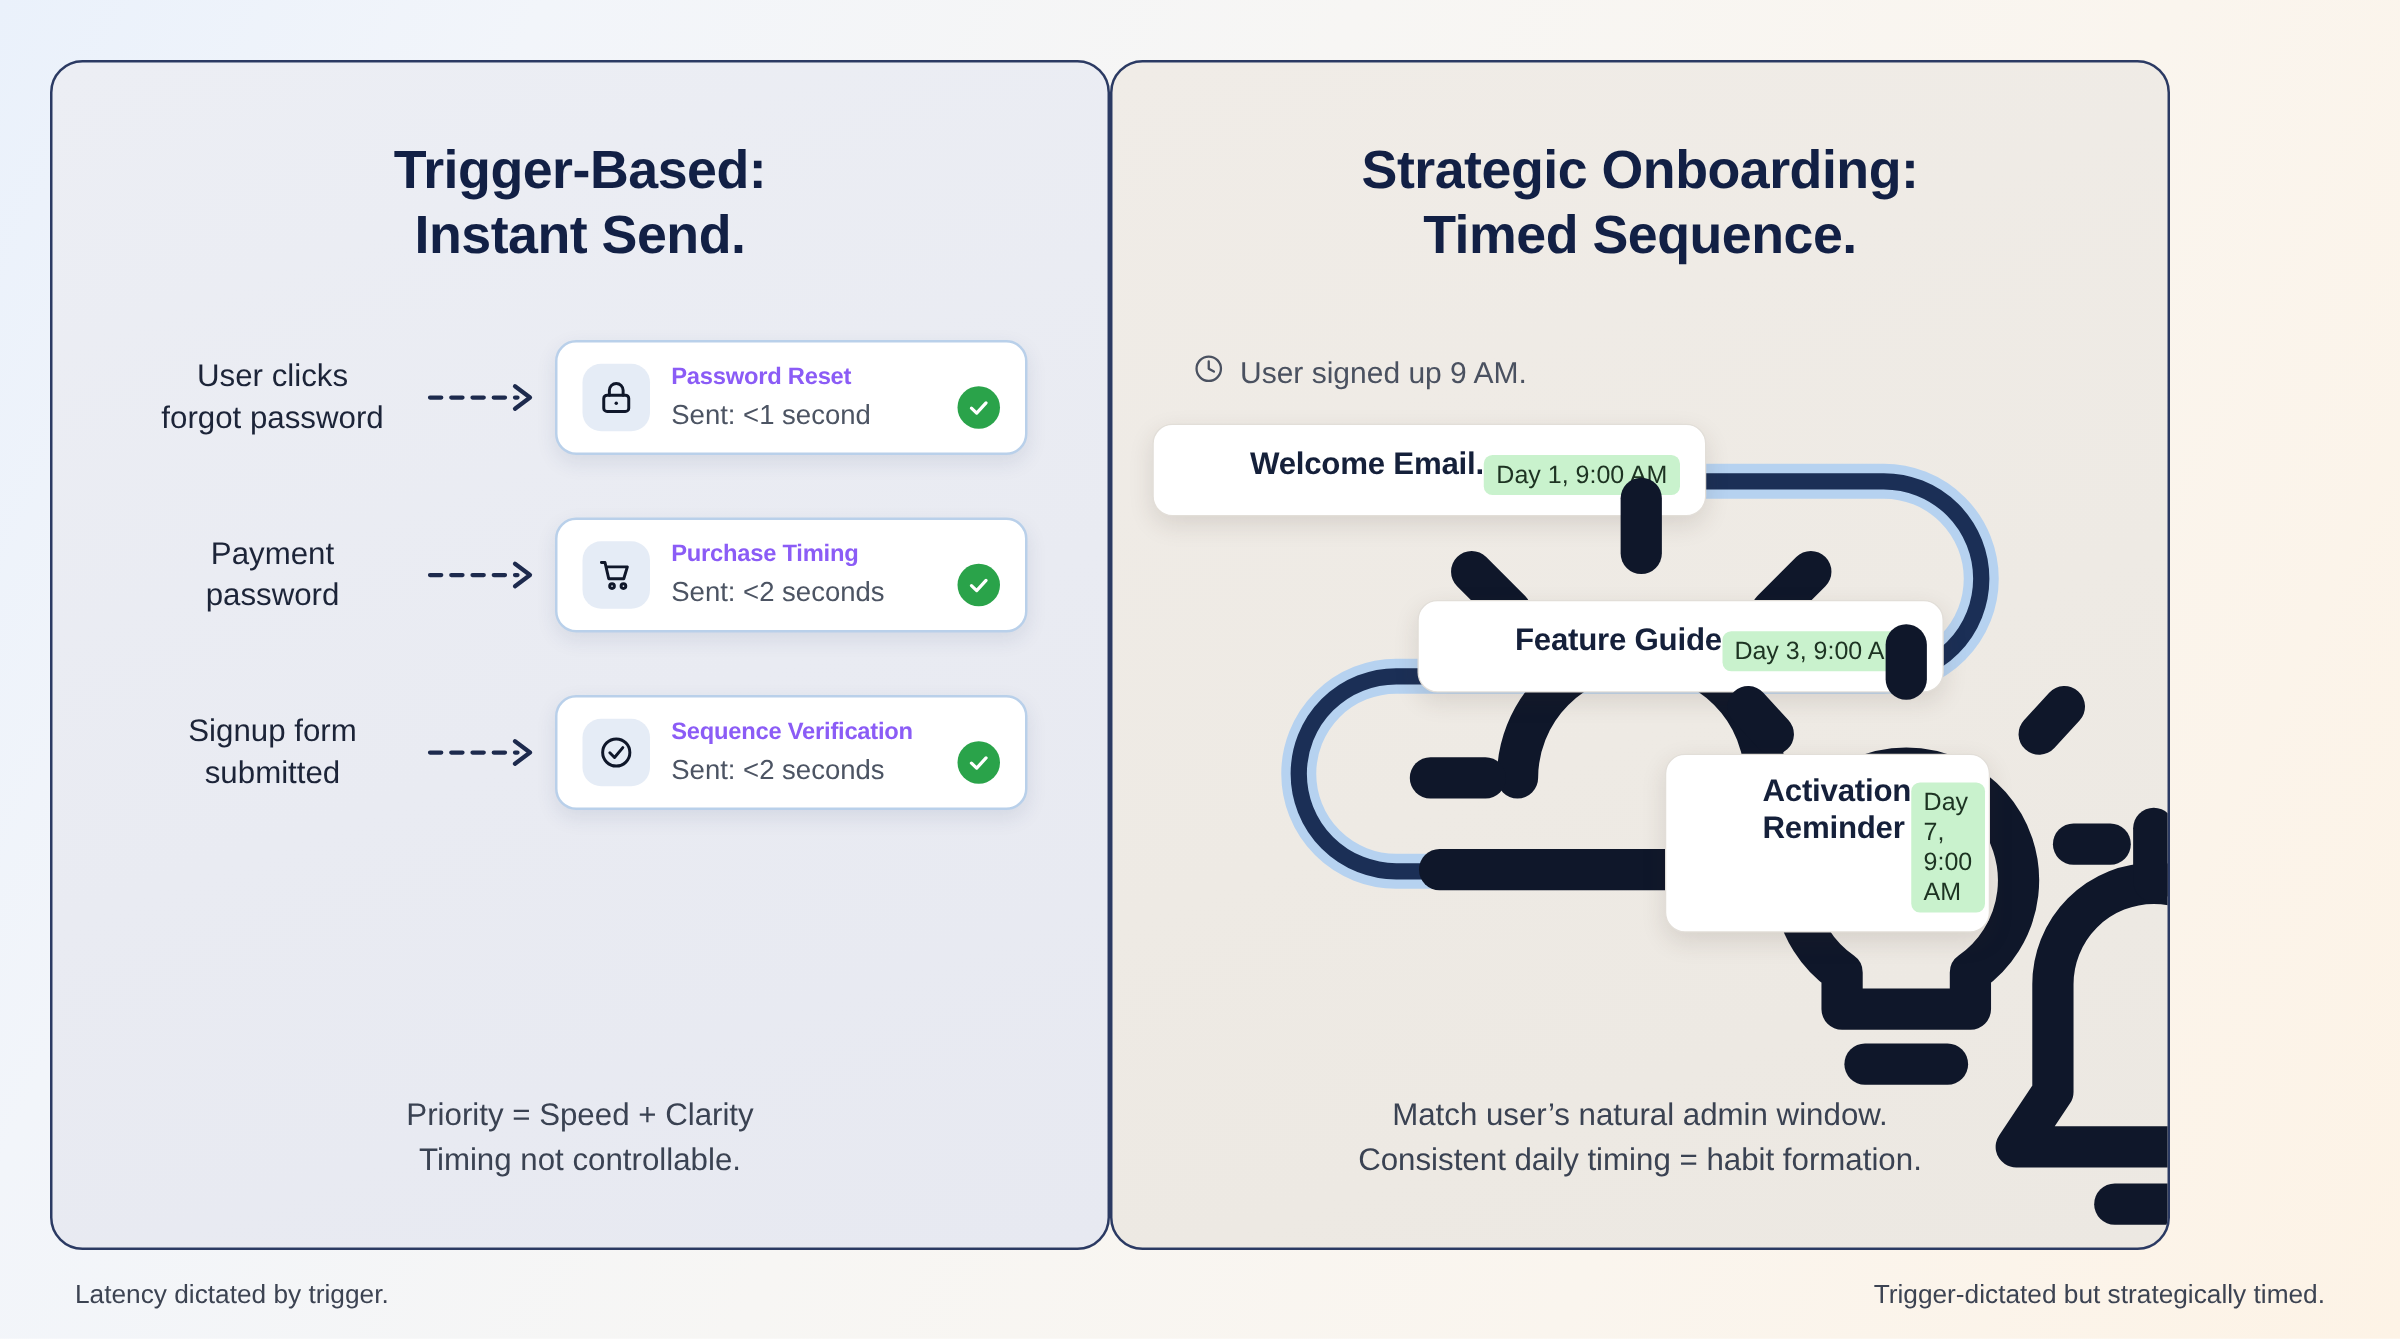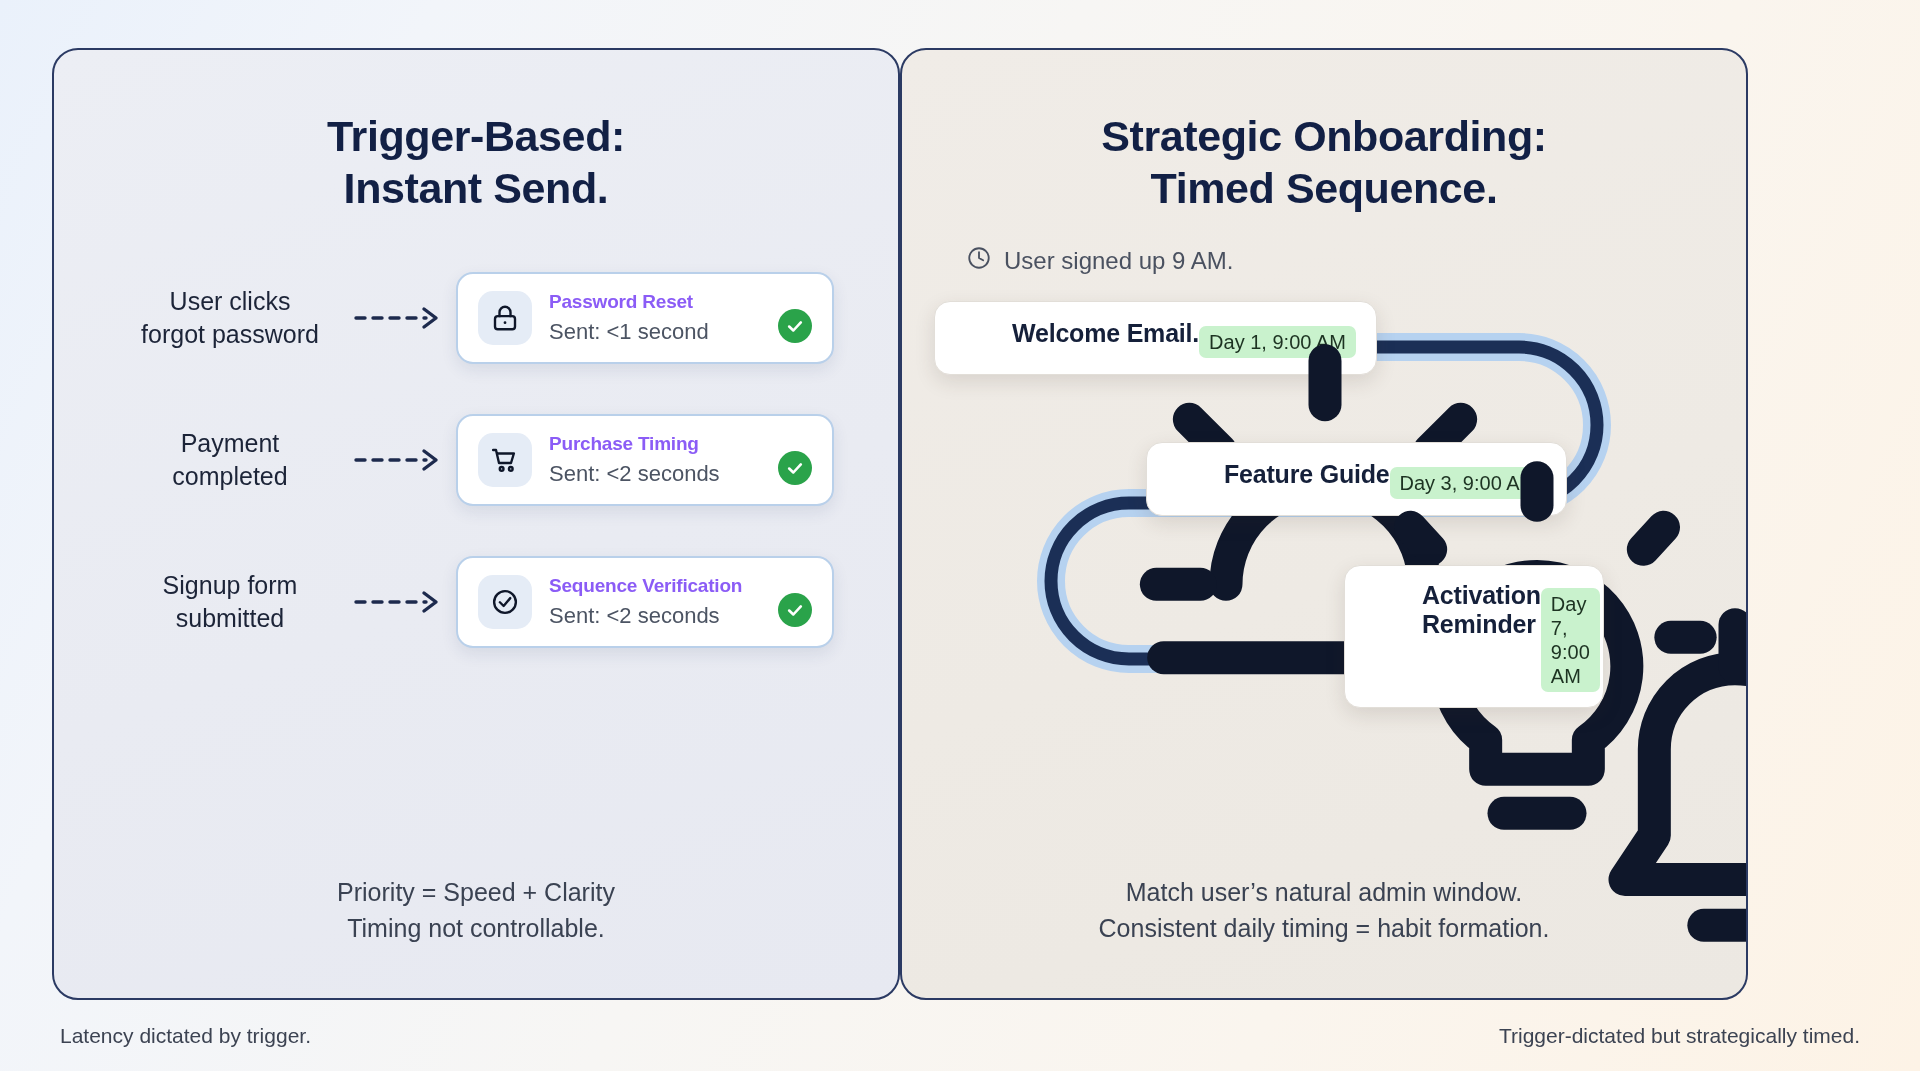--- a/index.html
+++ b/index.html
@@ -28,21 +28,21 @@
     inset: 0;
     display: flex;
     flex-direction: column;
   }
 
   .panels {
     position: relative;
     flex: 1 1 auto;
     display: flex;
     align-items: flex-start;
-    padding: 48px 52px 0 52px;
+    padding: 48px 52px 0 40px;
     gap: 0;
   }
 
   
   .panel {
     position: relative;
     border-radius: 26px;
     height: 952px;
   }
 
@@ -214,21 +214,21 @@
     text-align: center;
     line-height: 1.42;
     padding-bottom: 18px;
   }
   .panel-footer .ln { display: block; }
 
   
   .signup-note {
     align-self: flex-start;
     margin-left: 30px;
-    margin-top: 31px;
+    margin-top: 68px;
     display: flex;
     align-items: center;
     gap: 12px;
     font-size: 24px;
     color: #4a5160;
   }
 
   
   .sequence {
     position: relative;
@@ -343,21 +343,21 @@
               <svg width="20" height="20" viewBox="0 0 24 24" fill="none" stroke="#ffffff" stroke-width="3.1" stroke-linecap="round" stroke-linejoin="round">
                 <polyline points="5,12.6 10,17.4 19,7.6"></polyline>
               </svg>
             </span>
           </div>
         </div>
 
         <div class="trigger-row">
           <div class="trigger-label">
             <span class="ln">Payment</span>
-            <span class="ln">completed</span>
+            <span class="ln">password</span>
           </div>
           <svg class="dashed-arrow" viewBox="0 0 92 26">
             <line x1="2" y1="13" x2="72" y2="13" stroke="#1d2a4d" stroke-width="3.4" stroke-dasharray="9 8" stroke-linecap="round"></line>
             <polyline points="70,4 82,13 70,22" fill="none" stroke="#1d2a4d" stroke-width="3.4" stroke-linecap="round" stroke-linejoin="round"></polyline>
           </svg>
           <div class="evt-card">
             <span class="evt-icon">
               <svg width="30" height="30" viewBox="0 0 24 24" fill="none" stroke="#0f172a" stroke-width="1.9" stroke-linecap="round" stroke-linejoin="round">
                 <path d="M2.5 4h2.3l2.4 10.4h9.6l2.3-7.6H6.2"></path>
                 <circle cx="9.3" cy="19.1" r="1.5"></circle>

